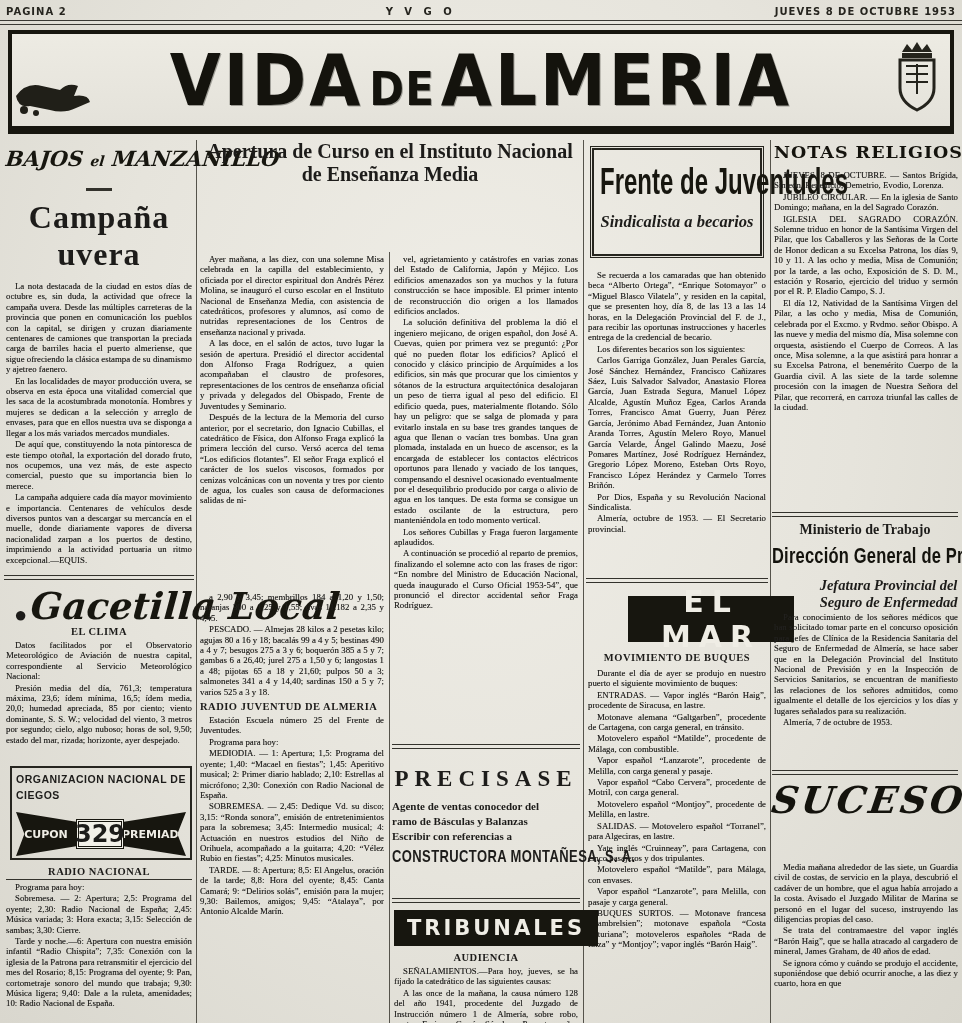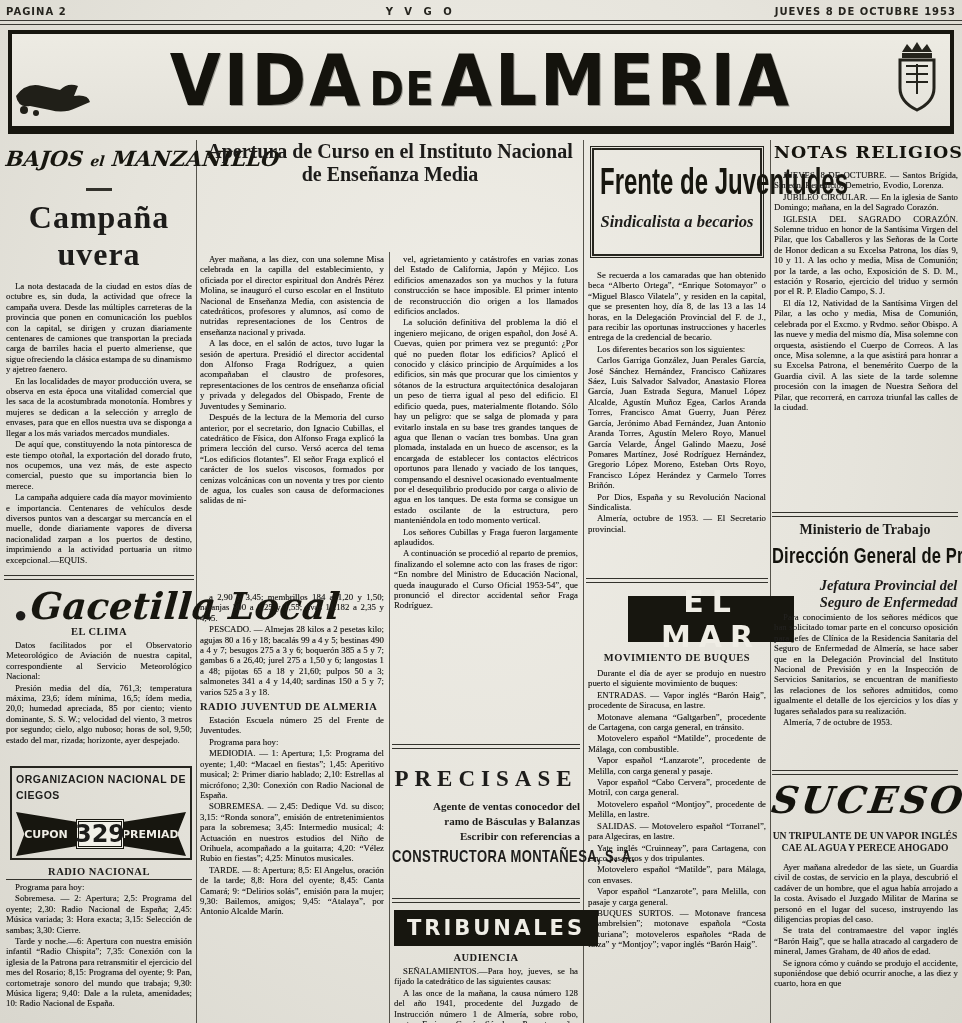--- a/index.html
+++ b/index.html
@@ -55,21 +55,21 @@
   .h-precisase{font-family:"Liberation Serif",serif;font-weight:bold;font-size:23px;letter-spacing:6px;white-space:nowrap;}
   .h-constructora{font-family:"Liberation Sans",sans-serif;font-weight:bold;font-size:13px;
     transform:scaleY(1.3);white-space:nowrap;letter-spacing:.4px;}
   .h-prevision{font-family:"Liberation Sans",sans-serif;font-weight:bold;font-size:16.5px;
     transform:scaleY(1.35);white-space:nowrap;letter-spacing:.2px;color:#14130d;}
   .h-ministerio{font-family:"Liberation Serif",serif;font-weight:bold;font-size:14px;}
   .sub-jefatura{font-family:"Liberation Serif",serif;font-style:italic;font-weight:bold;font-size:14.5px;line-height:17px;}
   .h-sucesos{font-family:"DejaVu Serif",serif;font-style:italic;font-weight:bold;font-size:37px;
     letter-spacing:3px;transform:skewX(-8deg);white-space:nowrap;color:#14130d;}
   .sub-sucesos{font-family:"Liberation Serif",serif;font-weight:bold;font-size:9.6px;line-height:11.5px;}
-  .ad-lines p{margin:0 0 2px;font-size:11px;line-height:13px;font-weight:bold;text-align:right;text-indent:0;}
+  .ad-lines p{margin:0 0 2px;font-size:11px;line-height:13px;font-weight:bold;text-align:left;text-indent:0;}
   
   .cupon{position:absolute;left:10px;top:766px;width:182px;height:94px;border:2px solid #26251f;padding:3px 4px;}
   .cupon-top{font-family:"Liberation Sans",sans-serif;font-weight:bold;font-size:10.5px;line-height:16px;
     text-align:left;letter-spacing:.5px;}
   .cupon-row{display:flex;align-items:center;justify-content:space-between;height:56px;margin-top:3px;}
   .arrow{width:62px;height:44px;background:#17160f;color:#efede5;display:flex;align-items:center;justify-content:center;
     font-family:"DejaVu Sans",sans-serif;font-weight:bold;font-size:11px;}
   .arrow.left{clip-path:polygon(0 0,100% 22%,100% 78%,0 100%,14% 50%);}
   .arrow.right{clip-path:polygon(0 22%,100% 0,86% 50%,100% 100%,0 78%);}
   .cupon-num{width:48px;height:30px;border:3px double #17160f;display:flex;align-items:center;justify-content:center;
@@ -190,24 +190,23 @@
     <div class="sub-jefatura" style="margin-top:12px;padding-left:47px;">Jefatura Provincial del Seguro de Enfermedad</div>
   </div>
   <div class="abs b" style="left:774px;top:612px;width:184px;height:152px;overflow:hidden;">
       <p>Para conocimiento de los señores médicos que han solicitado tomar parte en el concurso oposición para jefes de Clínica de la Residencia Sanitaria del Seguro de Enfermedad de Almería, se hace saber que en la Delegación Provincial del Instituto Nacional de Previsión y en la Inspección de Servicios Sanitarios, se encuentran de manifiesto las relaciones de los señores admitidos, como igualmente el detalle de los ejercicios y los días y lugares señalados para su realización.</p>
       <p>Almería, 7 de octubre de 1953.</p>
     </div>
   <div class="hrd" style="left:772px;top:770px;width:186px;"></div>
 
   <div class="abs center" style="left:772px;top:778px;width:186px;">
     <div class="h-sucesos">SUCESOS</div>
-    <div class="sub-sucesos" style="margin-top:8px;">UN TRIPULANTE DE UN VAPOR INGLÉS CAE AL AGUA Y PERECE AHOGADO</div>
   </div>
   <div class="abs b" style="left:774px;top:862px;width:184px;height:161px;overflow:hidden;">
-      <p>Ayer mañana alrededor de las siete, un Guardia civil de costas, de servicio en la playa, descubrió el cadáver de un hombre, que el agua había arrojado a la costa. Avisado el Juzgado Militar de Marina se personó en el lugar del suceso, instruyendo las diligencias propias del caso.</p>
+      <p>Media mañana alrededor de las siete, un Guardia civil de costas, de servicio en la playa, descubrió el cadáver de un hombre, que el agua había arrojado a la costa. Avisado el Juzgado Militar de Marina se personó en el lugar del suceso, instruyendo las diligencias propias del caso.</p>
       <p>Se trata del contramaestre del vapor inglés “Barón Haig”, que se halla atracado al cargadero de mineral, James Graham, de 40 años de edad.</p>
       <p>Se ignora cómo y cuándo se produjo el accidente, suponiéndose que debió ocurrir anoche, a las diez y cuarto, hora en que</p>
     </div>
 
   <div class="abs" style="left:14px;top:584px;width:372px;">
     <span style="font-size:22px;vertical-align:middle;">●</span>
     <span class="h-gacetilla" style="display:inline-block;">Gacetilla Local</span>
   </div>
   <div class="abs h-small-caps center" style="left:6px;top:626px;width:186px;">EL CLIMA</div>
   <div class="abs b" style="left:6px;top:640px;width:186px;height:122px;overflow:hidden;">

